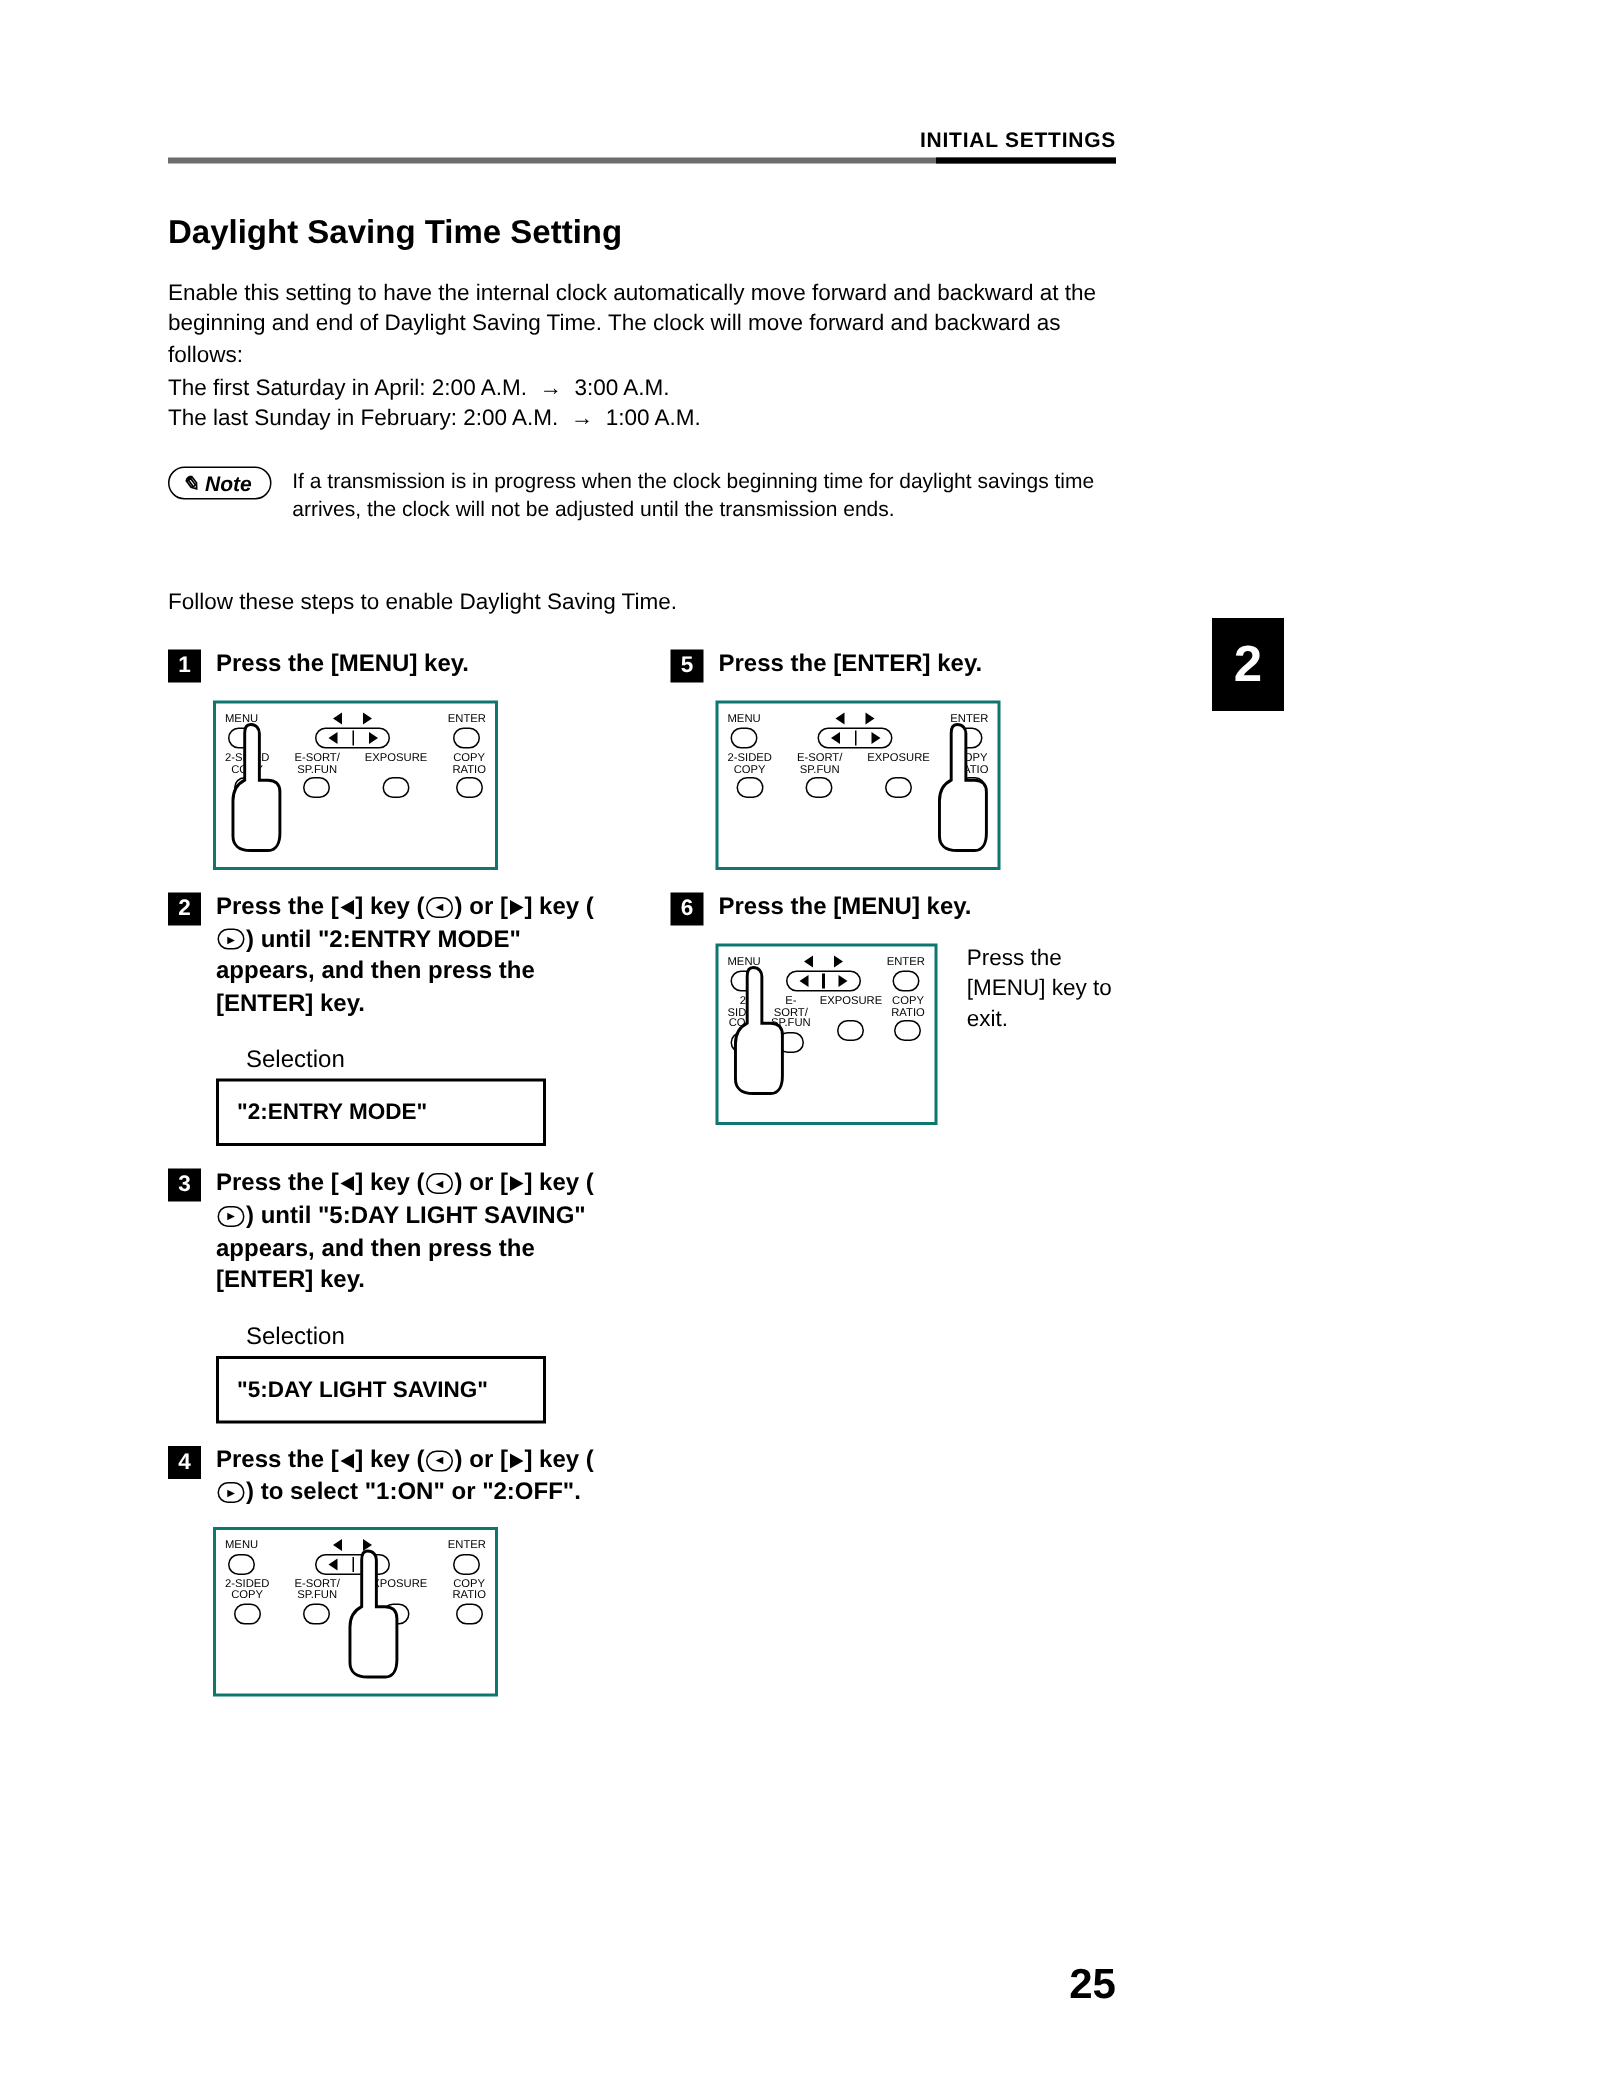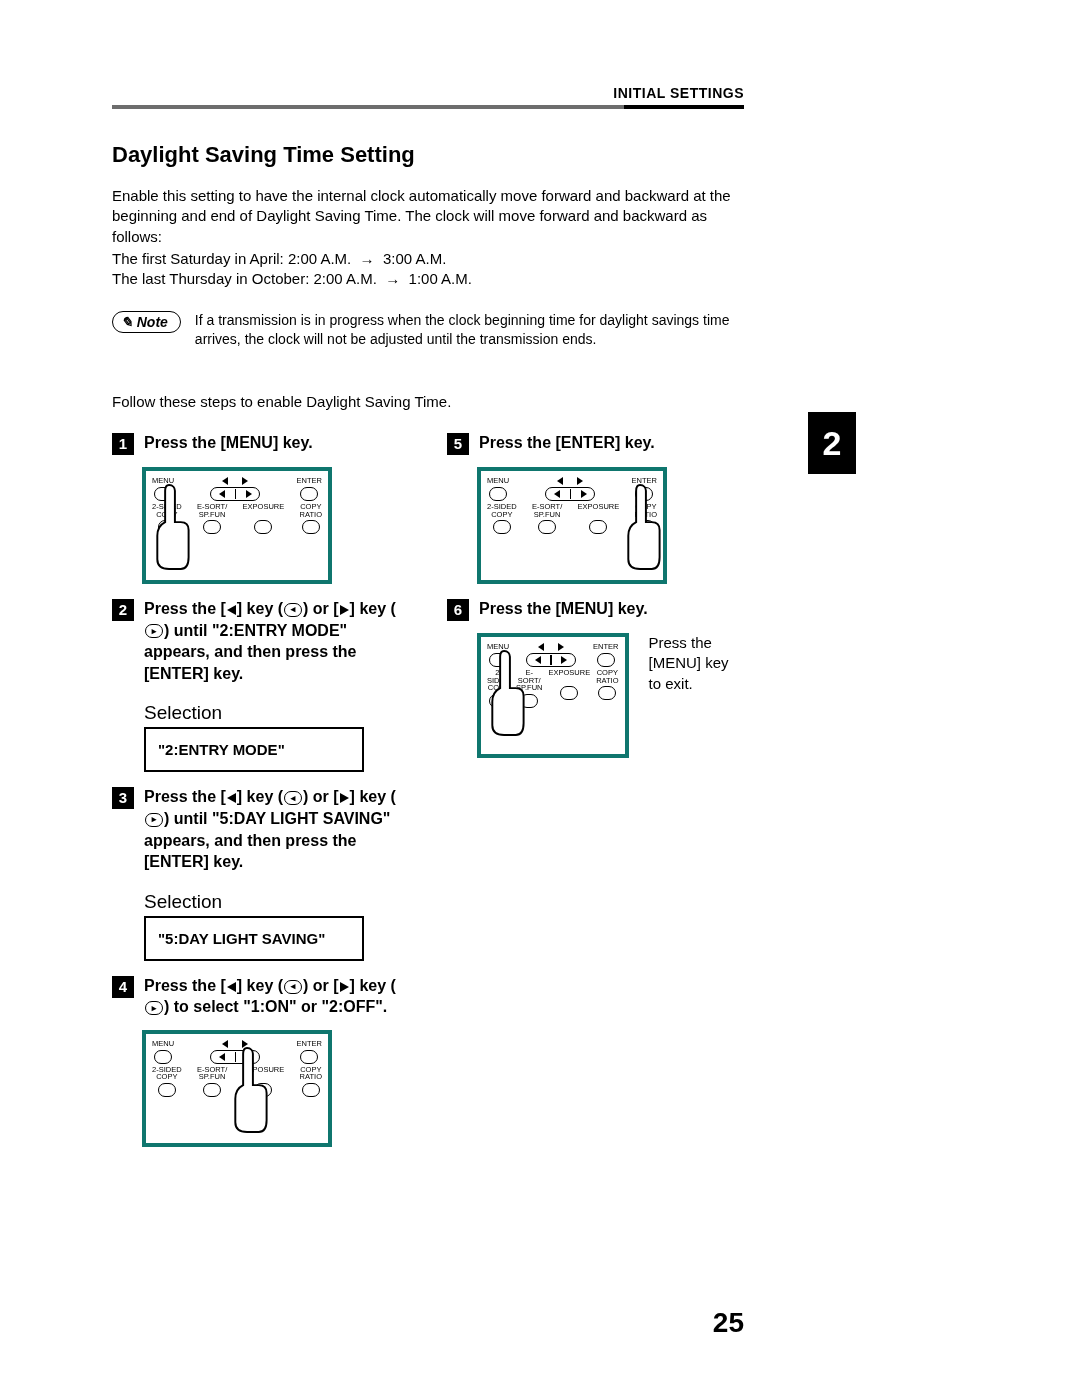--- a/index.html
+++ b/index.html
@@ -126,21 +126,21 @@
   .tri-l, .tri-r {
     display: inline-block;
     width: 0; height: 0;
     vertical-align: middle;
     margin: 0 1px;
   }
   .tri-l { border-top: 5px solid transparent; border-bottom: 5px solid transparent; border-right: 9px solid #000; }
   .tri-r { border-top: 5px solid transparent; border-bottom: 5px solid transparent; border-left: 9px solid #000; }
 
   .panel-fig {
-    border: 4px solid #0f766e;
+    border: 2px solid #0f766e;
     width: 190px;
     margin: 12px 0 0 30px;
     padding: 6px 6px 2px 6px;
     position: relative;
     font-size: 8px;
   }
   .panel-row1 {
     display: flex;
     align-items: center;
     justify-content: space-between;
@@ -174,21 +174,21 @@
     gap: 6px;
   }
   .finger {
     position: absolute;
     width: 42px;
     height: 88px;
   }
   .finger svg { width: 100%; height: 100%; }
   .panel-fig.with-finger { padding-bottom: 46px; }
 
-  .selection-lbl { font-size: 19px; margin: 18px 0 3px 32px; }
+  .selection-lbl { font-size: 16px; margin: 18px 0 3px 52px; }
   .lcd {
     border: 2px solid #000;
     width: 220px;
     margin-left: 32px;
     padding: 12px 12px;
     font-weight: bold;
     font-size: 15px;
   }
   .step6-wrap {
     display: flex;
@@ -231,21 +231,21 @@
 
   <div class="content">
     <h1 class="title">Daylight Saving Time Setting</h1>
     <p class="lead">Enable this setting to have the internal clock automatically move forward and backward at the beginning and end of Daylight Saving Time. The clock will move forward and backward as follows:</p>
     <p class="line">
       <span>The first Saturday in April: 2:00 A.M.</span>
       <span class="arrow"> &nbsp;→&nbsp; </span>
       <span>3:00 A.M.</span>
     </p>
     <p class="line">
-      <span>The last Thursday in October: 2:00 A.M.</span>
+      <span>The last Sunday in February: 2:00 A.M.</span>
       <span class="arrow"> &nbsp;→&nbsp; </span>
       <span>1:00 A.M.</span>
     </p>
 
     <div class="note-box">
       <div class="note-badge">
         <span>✎</span>
         <span>Note</span>
       </div>
       <div class="note-text">If a transmission is in progress when the clock beginning time for daylight savings time arrives, the clock will not be adjusted until the transmission ends.</div>

